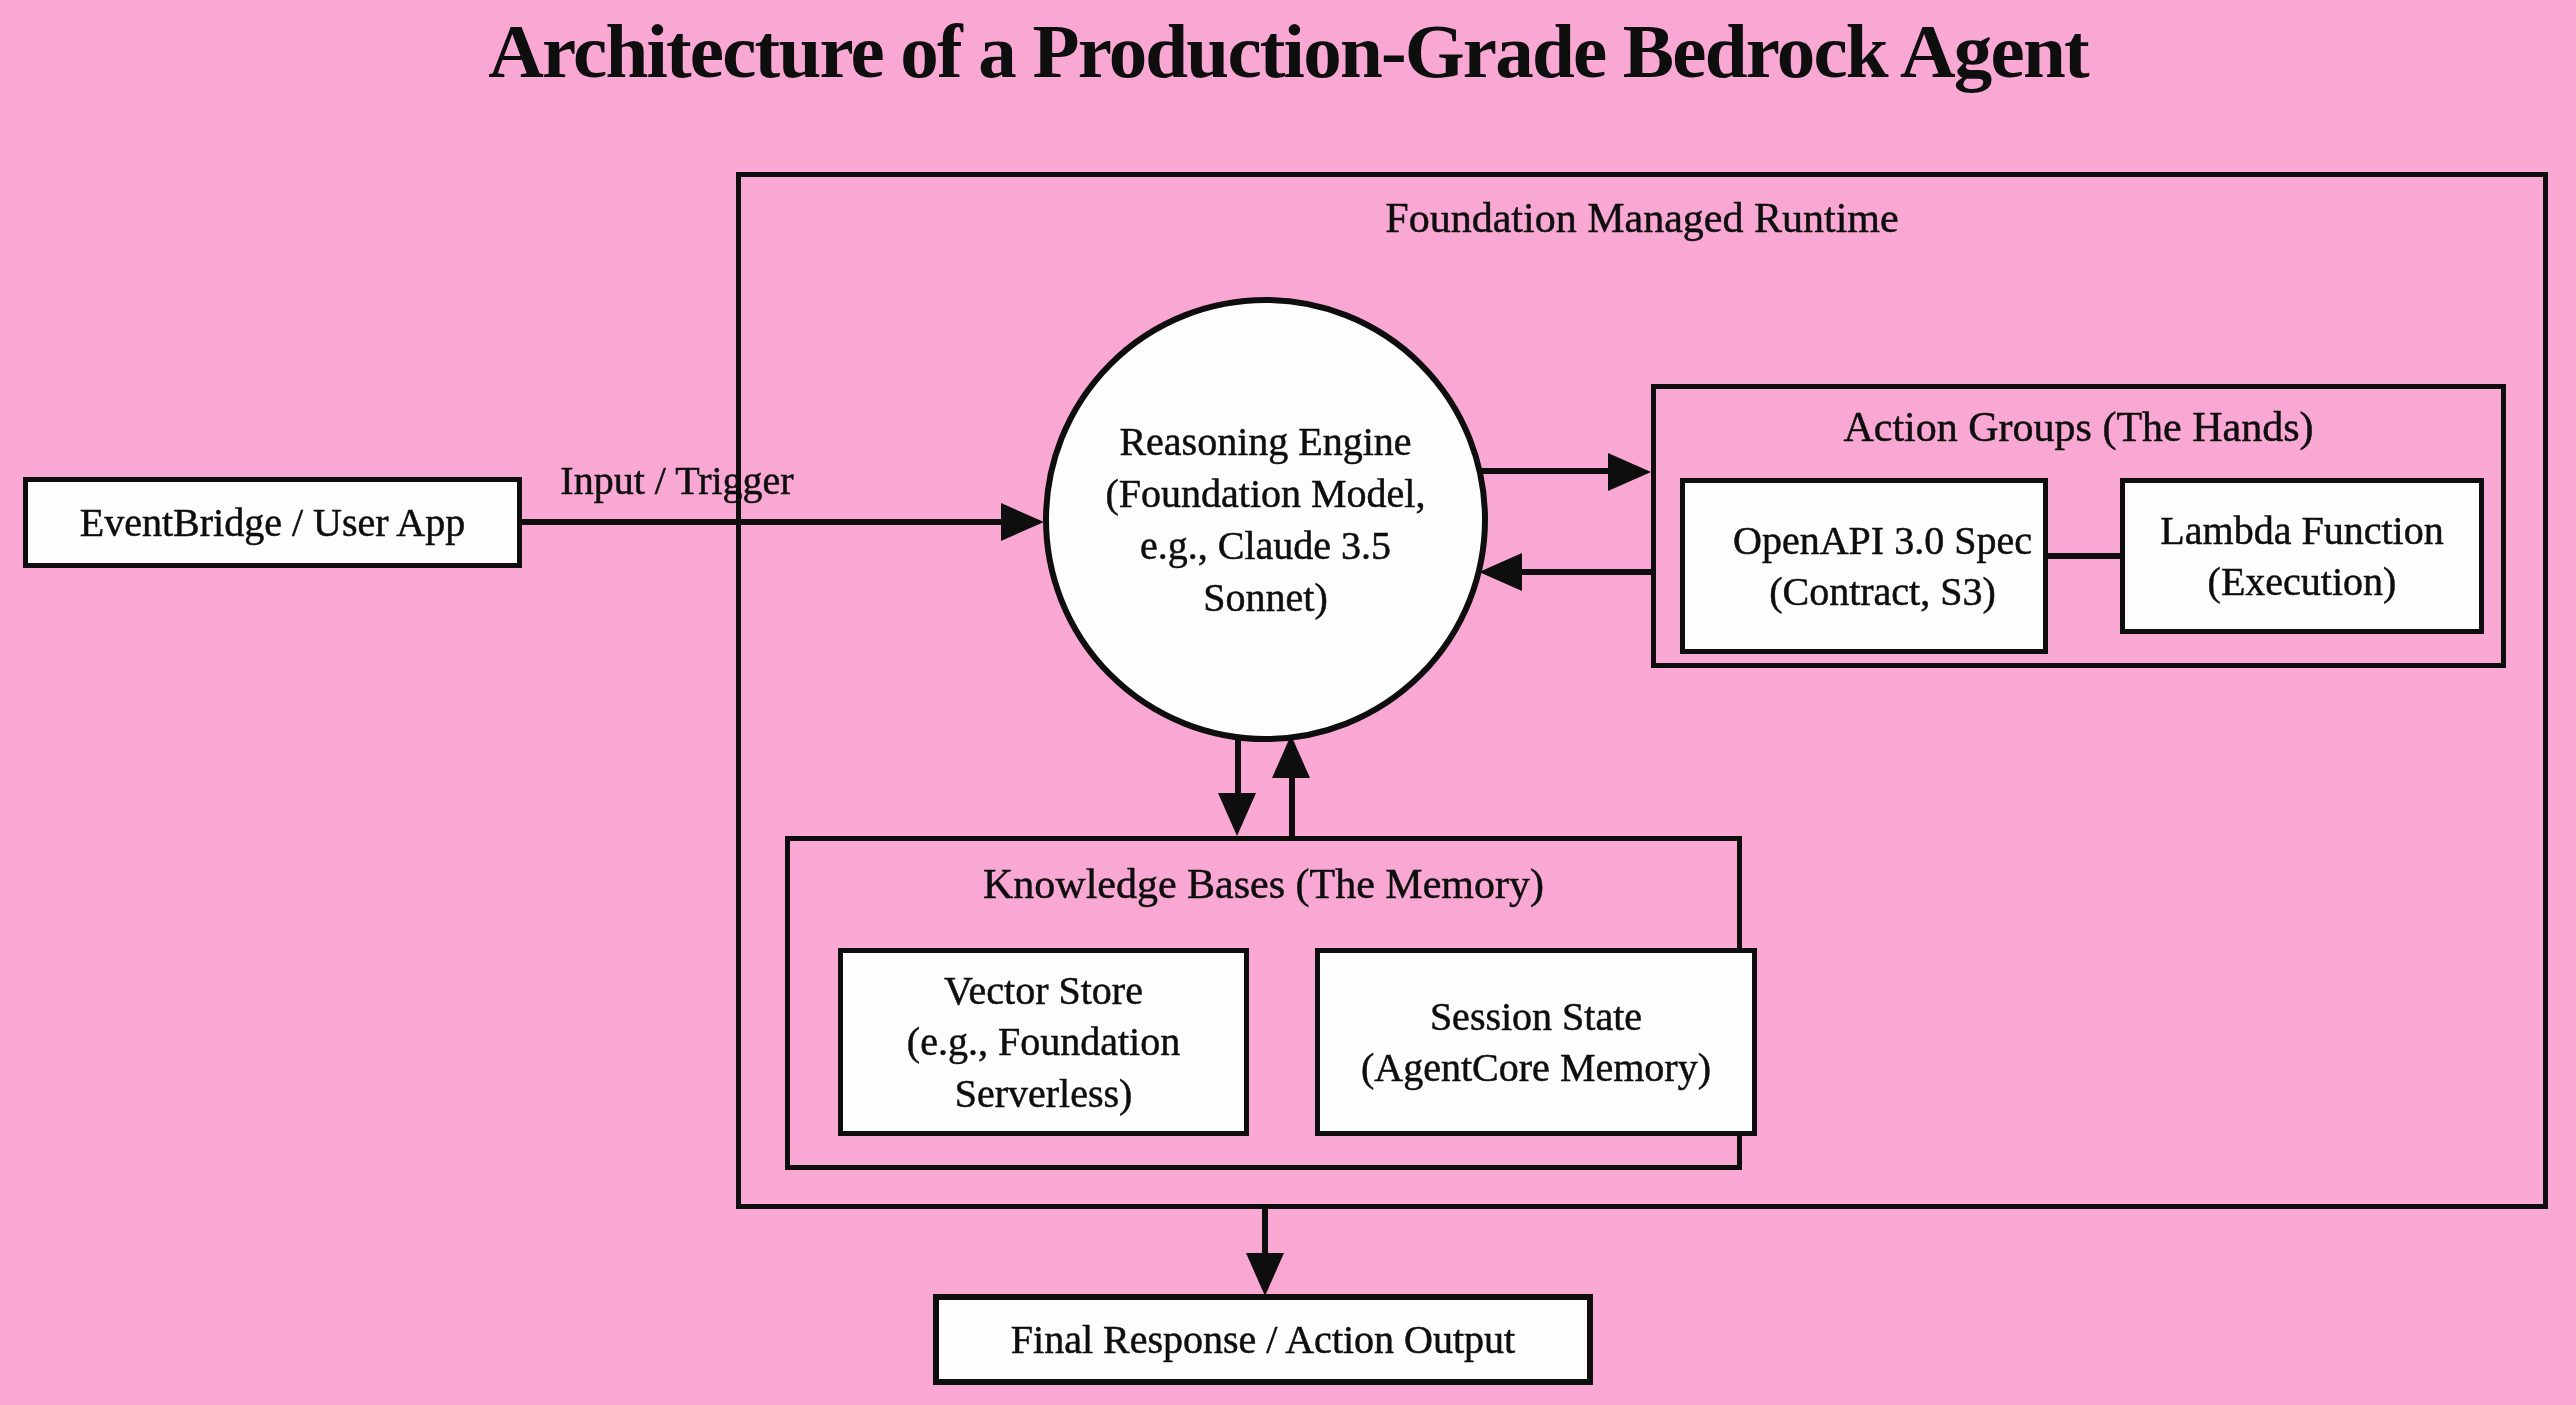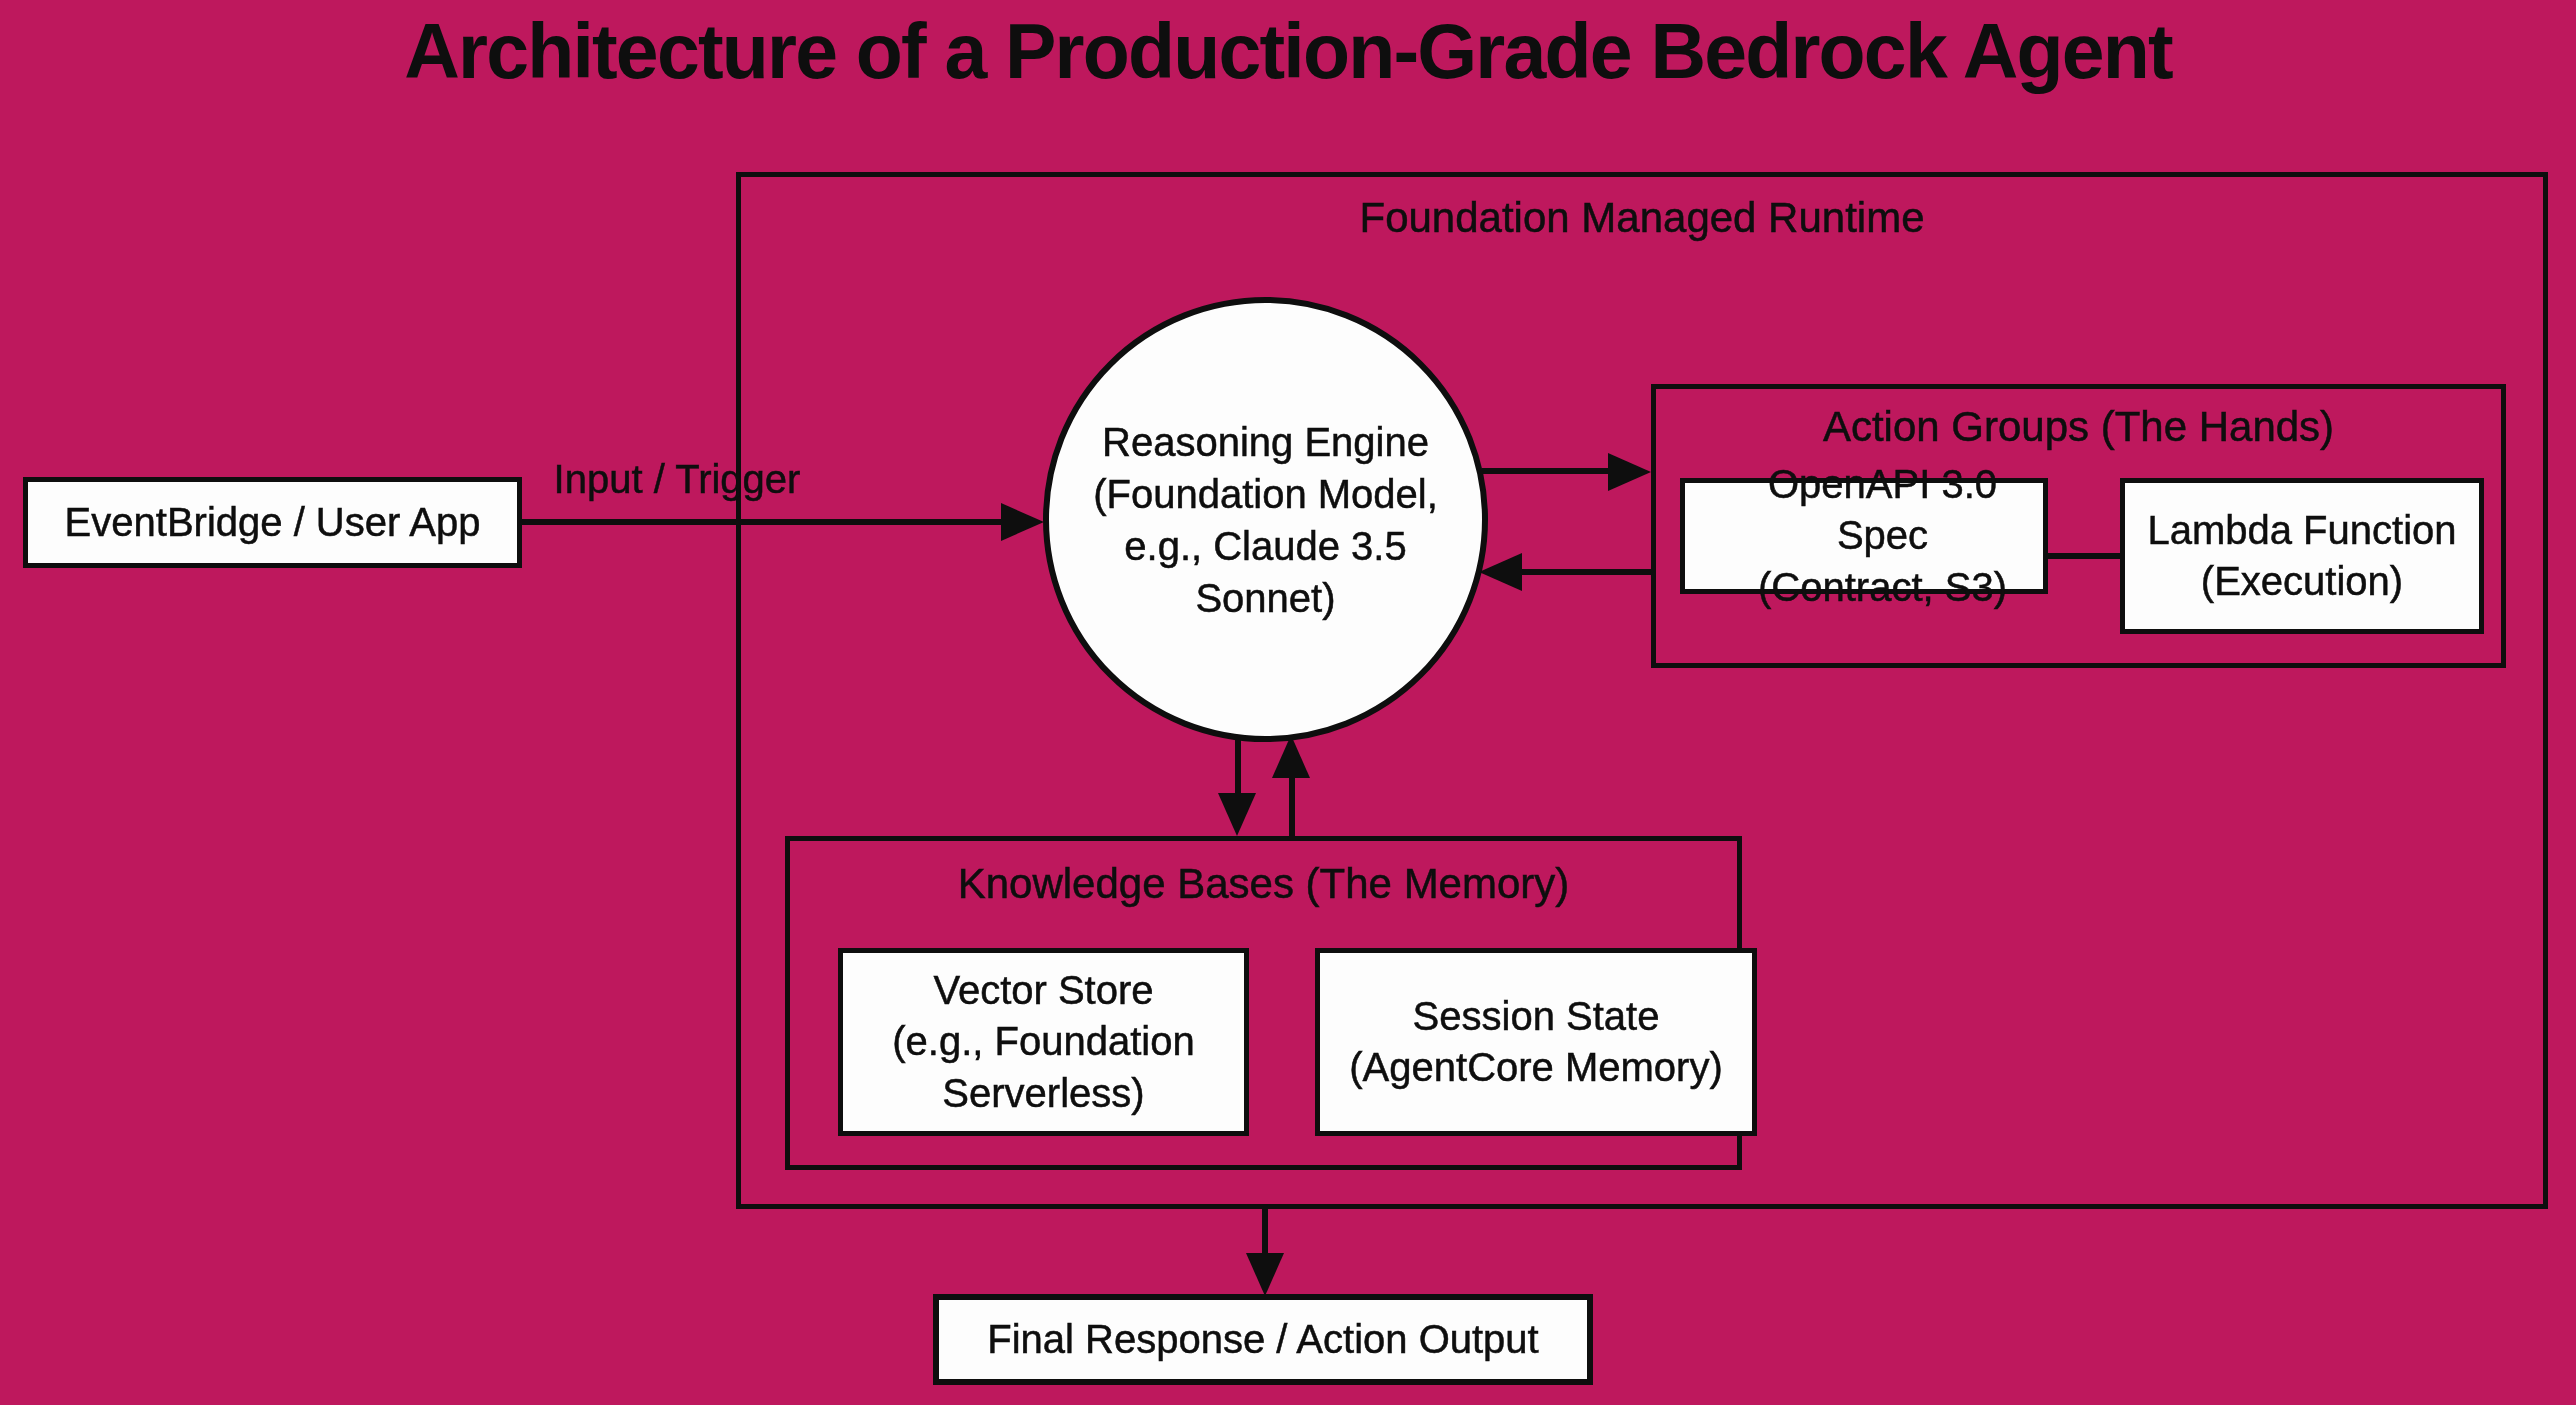--- a/index.html
+++ b/index.html
@@ -1,21 +1,21 @@
 <!DOCTYPE html>
 <html style="font-size:14.6px"><head>
 <meta charset="utf-8">
 <style>
   html, body { margin: 0; padding: 0; background: #ffffff; }
   .canvas {
     position: relative;
     width: 2576px;
     height: 1405px;
-    background: #be185d;
-    font-family: Liberation Sans, sans-serif;
+    background: #f9a8d4;
+    font-family: Liberation Serif, serif;
     color: #0e0e0e;
     overflow: hidden;
   }
   .title {
     position: absolute;
     left: 0; top: 7.3px;
     width: 100%;
     text-align: center;
     font-size: 77px;
     font-weight: 700;
@@ -104,21 +104,21 @@
 
   <div class="hline" style="left:1482px; top:468px; width:128px; height:6.4px;"></div>
   <div class="ah ah-right" style="left:1608px; top:453px;"></div>
 
   <div class="hline" style="left:1521px; top:569px; width:130px; height:6.4px;"></div>
   <div class="ah ah-left" style="left:1479px; top:553px;"></div>
 
   <div class="frame" style="left:1651px; top:384px; width:855px; height:284px;"></div>
   <div class="group-label" style="left:1651px; top:403px; width:855px;">Action Groups (The Hands)</div>
 
-  <div class="box line-block" style="left:1680px; top:478px; width:368px; height:116px;padding-left:37px;">
+  <div class="box line-block" style="left:1680px; top:478px; width:368px; height:176px;padding-left:37px;">
     <div>
       <span>OpenAPI 3.0 Spec</span>
       <span>(Contract, S3)</span>
     </div>
   </div>
   <div class="hline" style="left:2047px; top:553px; width:73px; height:6.4px;"></div>
   <div class="box line-block" style="left:2120px; top:478px; width:364px; height:156px;">
     <div>
       <span>Lambda Function</span>
       <span>(Execution)</span>

